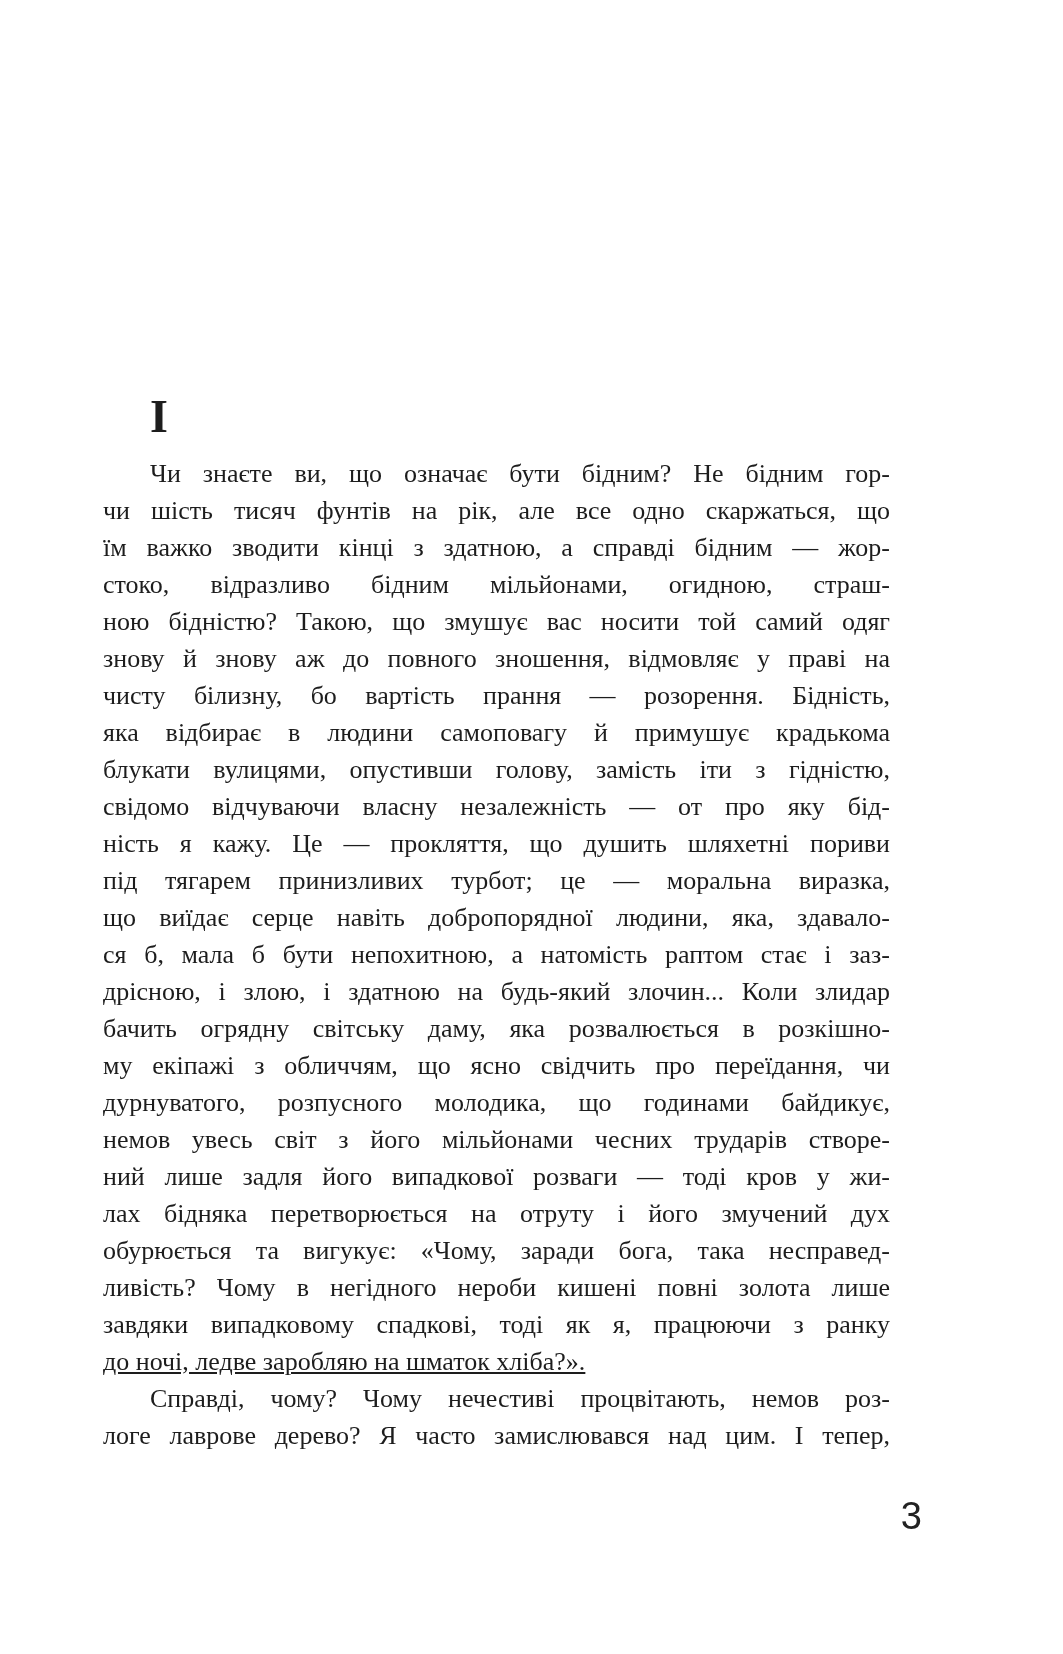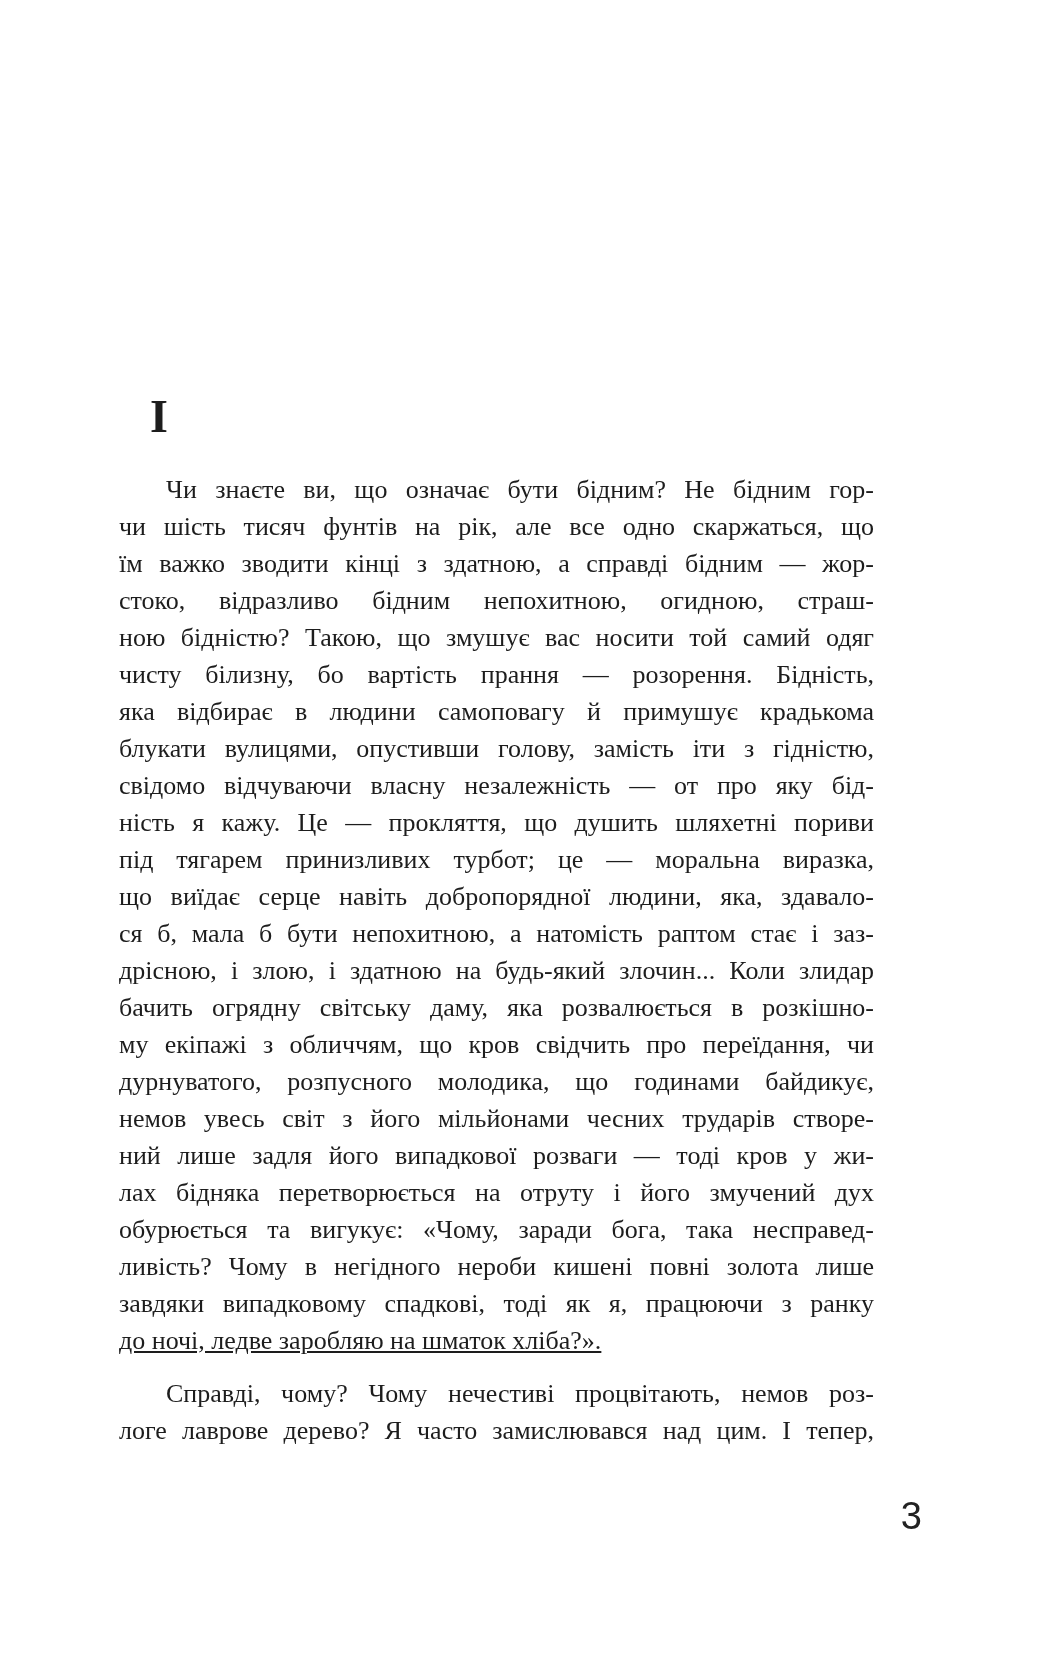--- a/index.html
+++ b/index.html
@@ -28,21 +28,21 @@
     font-weight: 700;
     letter-spacing: 0;
   }
   .text-block {
     position: absolute;
     left: 103px;
     top: 455px;
     width: 787px;
   }
   .paragraph {
-    margin: 16px;
+    margin: 0;
   }
   .line {
     font-size: 26px;
     line-height: 37px;
     text-align: justify;
     text-align-last: justify;
     white-space: normal;
   }
   .line.first {
     text-indent: 47px;
@@ -67,33 +67,34 @@
 <div class="page">
 
   <div class="chapter-numeral">І</div>
 
   <div class="text-block">
 
     <div class="paragraph">
       <div class="line first">Чи знаєте ви, що означає бути бідним? Не бідним гор-</div>
       <div class="line">чи шість тисяч фунтів на рік, але все одно скаржаться, що</div>
       <div class="line">їм важко зводити кінці з здатною, а справді бідним — жор-</div>
-      <div class="line">стоко, відразливо бідним непохитною, огидною, страш-</div>
+      <div class="line">стоко, відразливо бідним мільйонами, огидною, страш-</div>
       <div class="line">ною бідністю? Такою, що змушує вас носити той самий одяг</div>
+      <div class="line">знову й знову аж до повного зношення, відмовляє у праві на</div>
       <div class="line">чисту білизну, бо вартість прання — розорення. Бідність,</div>
       <div class="line">яка відбирає в людини самоповагу й примушує крадькома</div>
       <div class="line">блукати вулицями, опустивши голову, замість іти з гідністю,</div>
       <div class="line">свідомо відчуваючи власну незалежність — от про яку бід-</div>
       <div class="line">ність я кажу. Це — прокляття, що душить шляхетні пориви</div>
       <div class="line">під тягарем принизливих турбот; це — моральна виразка,</div>
       <div class="line">що виїдає серце навіть добропорядної людини, яка, здавало-</div>
       <div class="line">ся б, мала б бути непохитною, а натомість раптом стає і заз-</div>
       <div class="line">дрісною, і злою, і здатною на будь-який злочин... Коли злидар</div>
       <div class="line">бачить огрядну світську даму, яка розвалюється в розкішно-</div>
-      <div class="line">му екіпажі з обличчям, що кров свідчить про переїдання, чи</div>
+      <div class="line">му екіпажі з обличчям, що ясно свідчить про переїдання, чи</div>
       <div class="line">дурнуватого, розпусного молодика, що годинами байдикує,</div>
       <div class="line">немов увесь світ з його мільйонами чесних трударів створе-</div>
       <div class="line">ний лише задля його випадкової розваги — тоді кров у жи-</div>
       <div class="line">лах бідняка перетворюється на отруту і його змучений дух</div>
       <div class="line">обурюється та вигукує: «Чому, заради бога, така несправед-</div>
       <div class="line">ливість? Чому в негідного нероби кишені повні золота лише</div>
       <div class="line">завдяки випадковому спадкові, тоді як я, працюючи з ранку</div>
       <div class="line para-end">до ночі, ледве заробляю на шматок хліба?».</div>
     </div>
 

